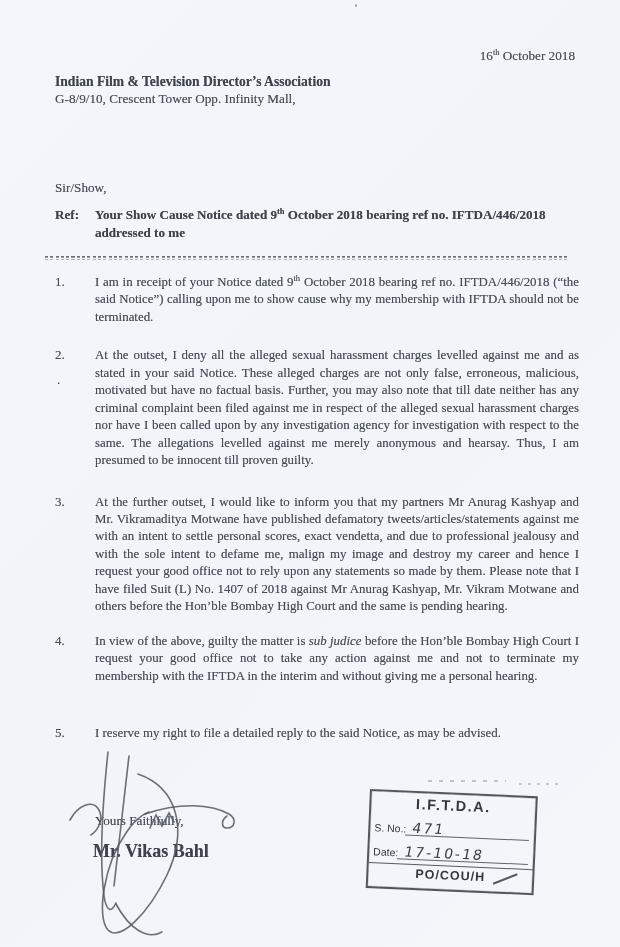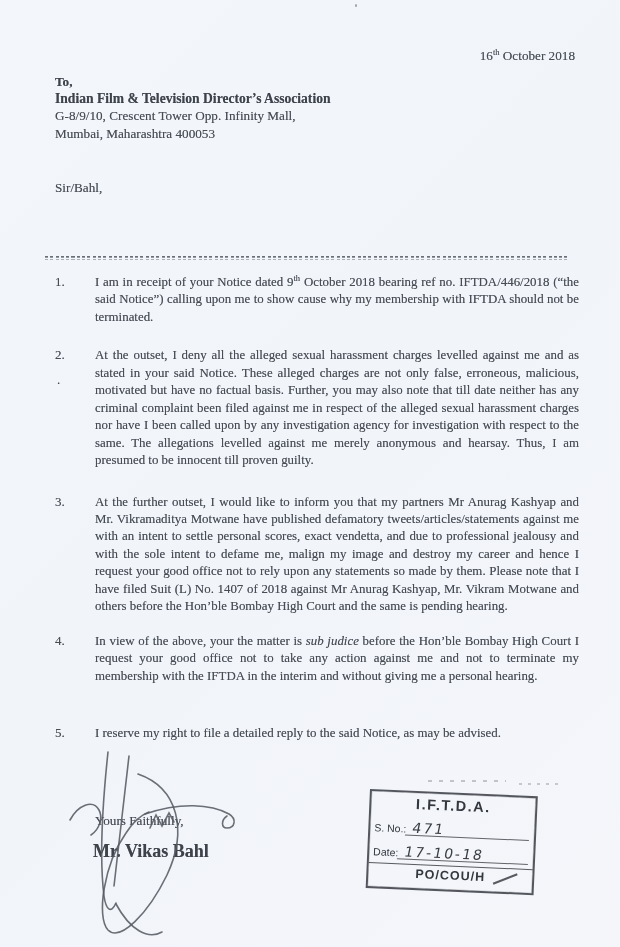--- a/index.html
+++ b/index.html
@@ -78,28 +78,30 @@
 </head>
 <body>
 
 <div class="page">
 
   <div class="speck"></div>
 
   <div class="date-line txt"><span>16</span><sup class="ord">th</sup><span> October 2018</span></div>
 
   <div class="recipient txt">
-    <div class="bold">To,</div>
     <div class="bold org">Indian Film &amp; Television Director’s Association</div>
     <div>G-8/9/10, Crescent Tower Opp. Infinity Mall,</div>
-    <div>Mumbai, Maharashtra 400053</div>
   </div>
 
-  <div class="salutation txt">Sir/Bahl,</div>
+  <div class="salutation txt">Sir/Show,</div>
 
+  <div class="ref-block txt">
+    <span class="bold">Ref:</span>
+    <span class="bold"><span>Your Show Cause Notice dated 9</span><sup class="ord">th</sup><span> October 2018 bearing ref no. IFTDA/446/2018 addressed to me</span></span>
+  </div>
 
   <div class="separator"></div>
 
   <div class="items">
 
     <div class="item">
       <span class="num txt">1.</span>
       <span class="body txt"><span>I am in receipt of your Notice dated 9</span><sup class="ord">th</sup><span> October 2018 bearing ref no. IFTDA/446/2018 (“the said Notice”) calling upon me to show cause why my membership with IFTDA should not be terminated.</span></span>
     </div>
 
@@ -108,21 +110,21 @@
       <span class="body txt">At the outset, I deny all the alleged sexual harassment charges levelled against me and as stated in your said Notice. These alleged charges are not only false, erroneous, malicious, motivated but have no factual basis. Further, you may also note that till date neither has any criminal complaint been filed against me in respect of the alleged sexual harassment charges nor have I been called upon by any investigation agency for investigation with respect to the same. The allegations levelled against me merely anonymous and hearsay. Thus, I am presumed to be innocent till proven guilty.</span>
     </div>
 
     <div class="item">
       <span class="num txt">3.</span>
       <span class="body txt">At the further outset, I would like to inform you that my partners Mr Anurag Kashyap and Mr. Vikramaditya Motwane have published defamatory tweets/articles/statements against me with an intent to settle personal scores, exact vendetta, and due to professional jealousy and with the sole intent to defame me, malign my image and destroy my career and hence I request your good office not to rely upon any statements so made by them. Please note that I have filed Suit (L) No. 1407 of 2018 against Mr Anurag Kashyap, Mr. Vikram Motwane and others before the Hon’ble Bombay High Court and the same is pending hearing.</span>
     </div>
 
     <div class="item">
       <span class="num txt">4.</span>
-      <span class="body txt"><span>In view of the above, your the matter is </span><span class="it">sub judice</span><span> before the Hon’ble Bombay High Court I request your good office not to take any action against me and not to terminate my membership with the IFTDA in the interim and without giving me a personal hearing.</span></span>
+      <span class="body txt"><span>In view of the above, guilty the matter is </span><span class="it">sub judice</span><span> before the Hon’ble Bombay High Court I request your good office not to take any action against me and not to terminate my membership with the IFTDA in the interim and without giving me a personal hearing.</span></span>
     </div>
 
     <div class="item">
       <span class="num txt">5.</span>
       <span class="body txt">I reserve my right to file a detailed reply to the said Notice, as may be advised.</span>
     </div>
 
   </div>
 
   <div class="valediction txt">Yours Faithfully,</div>

